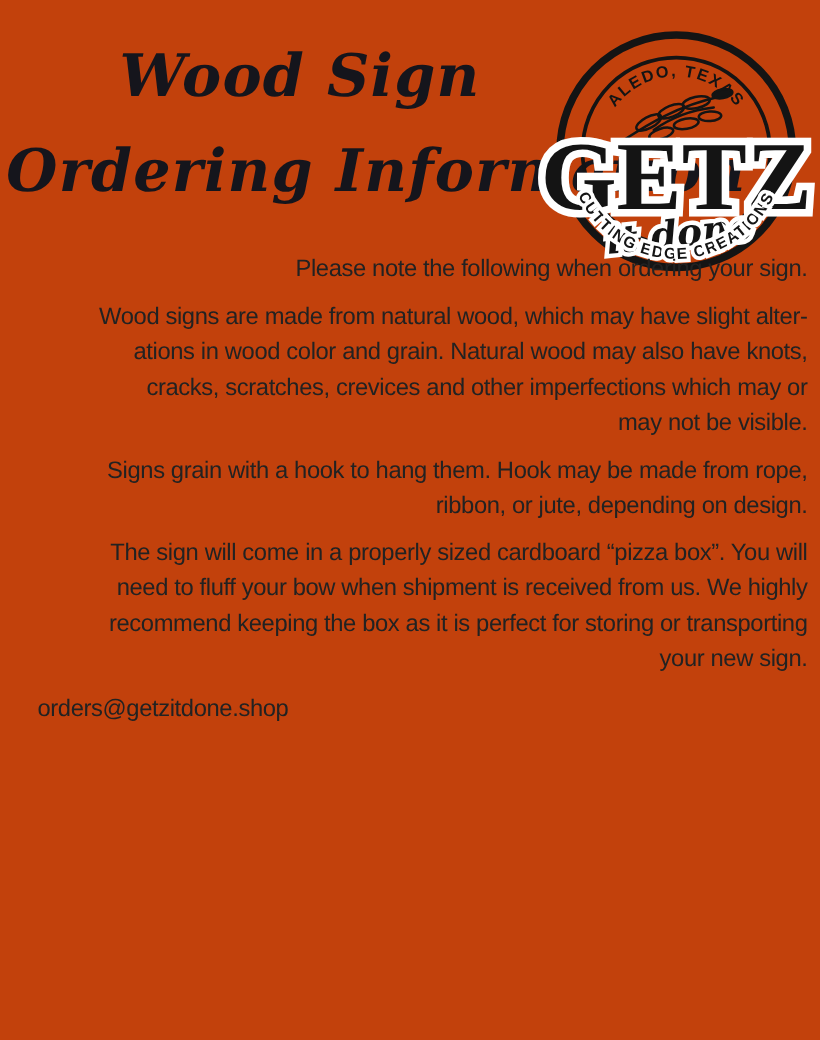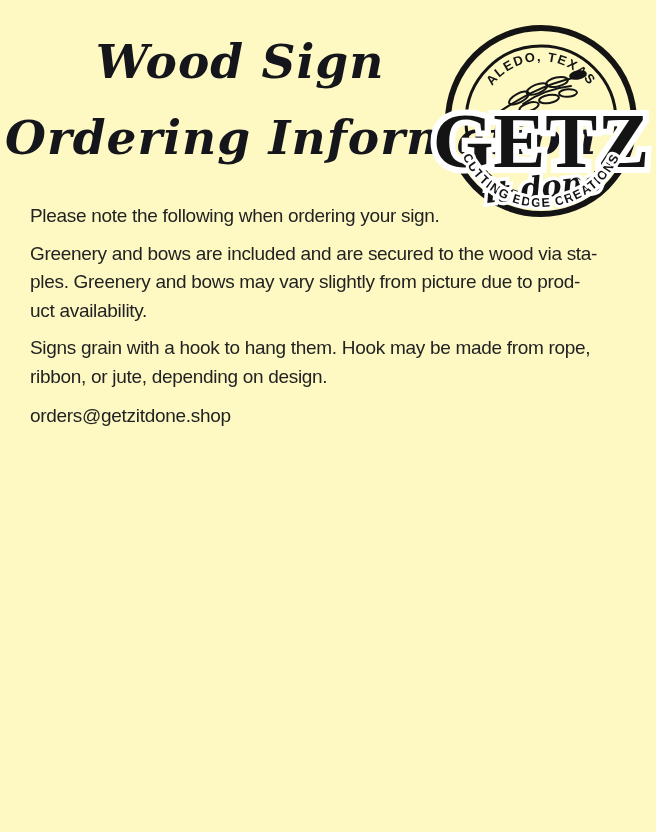--- a/index.html
+++ b/index.html
@@ -1,19 +1,19 @@
 <!DOCTYPE html>
 <html lang="en"><head>
 <meta charset="utf-8">
 <style>
   html,body { margin:0; padding:0; background:#ffffff; }
   .page {
     position:relative;
     width:656px; height:832px;
-    background:#fef9c3;
+    background:#c2410c;
     overflow:hidden;
     font-family:"Liberation Sans", sans-serif;
     color:#1f1f1f;
   }
 
   
   .title {
     position:absolute;
     left:5px; top:24px; width:470px;
     text-align:center;
@@ -42,20 +42,21 @@
     position:absolute;
     left:30px; top:202px; width:616px;
     font-size:19px;
     line-height:28.5px;
     letter-spacing:-0.3px;
     color:#222222;
   }
   .bodytext p {
     margin:0 0 9px 0;
     white-space:pre;
+    text-align:right;
   }
   .email {
     margin-top:2px;
     white-space:pre;
     color:#222222;
     text-decoration:none;
     display:inline-block;
   }
 </style>
 </head>
@@ -100,21 +101,26 @@
       <text x="121" y="183" text-anchor="middle" transform="rotate(-6 121 176)" font-family="DejaVu Serif, serif" font-style="italic" font-weight="bold" font-size="30" fill="#141414" stroke="#ffffff" stroke-width="7" paint-order="stroke">it done</text>
 
       <text font-family="Liberation Sans, sans-serif" font-weight="bold" font-size="12.5" letter-spacing="1.2" fill="#141414" stroke="#ffffff" stroke-width="6" paint-order="stroke">
         <textPath href="#bottomArc" startOffset="50%" text-anchor="middle">CUTTING EDGE CREATIONS</textPath>
       </text>
     </svg>
   </div>
 
   <div class="bodytext">
     <p>Please note the following when ordering your sign.</p>
-    <p>Greenery and bows are included and are secured to the wood via sta-
-ples. Greenery and bows may vary slightly from picture due to prod-
-uct availability.</p>
+    <p>Wood signs are made from natural wood, which may have slight alter-
+ations in wood color and grain. Natural wood may also have knots,
+cracks, scratches, crevices and other imperfections which may or
+may not be visible.</p>
     <p>Signs grain with a hook to hang them. Hook may be made from rope,
 ribbon, or jute, depending on design.</p>
+    <p>The sign will come in a properly sized cardboard “pizza box”. You will
+need to fluff your bow when shipment is received from us. We highly
+recommend keeping the box as it is perfect for storing or transporting
+your new sign.</p>
     <a class="email" href="#">orders@getzitdone.shop</a>
   </div>
 
 </div>
 
 </body></html>

